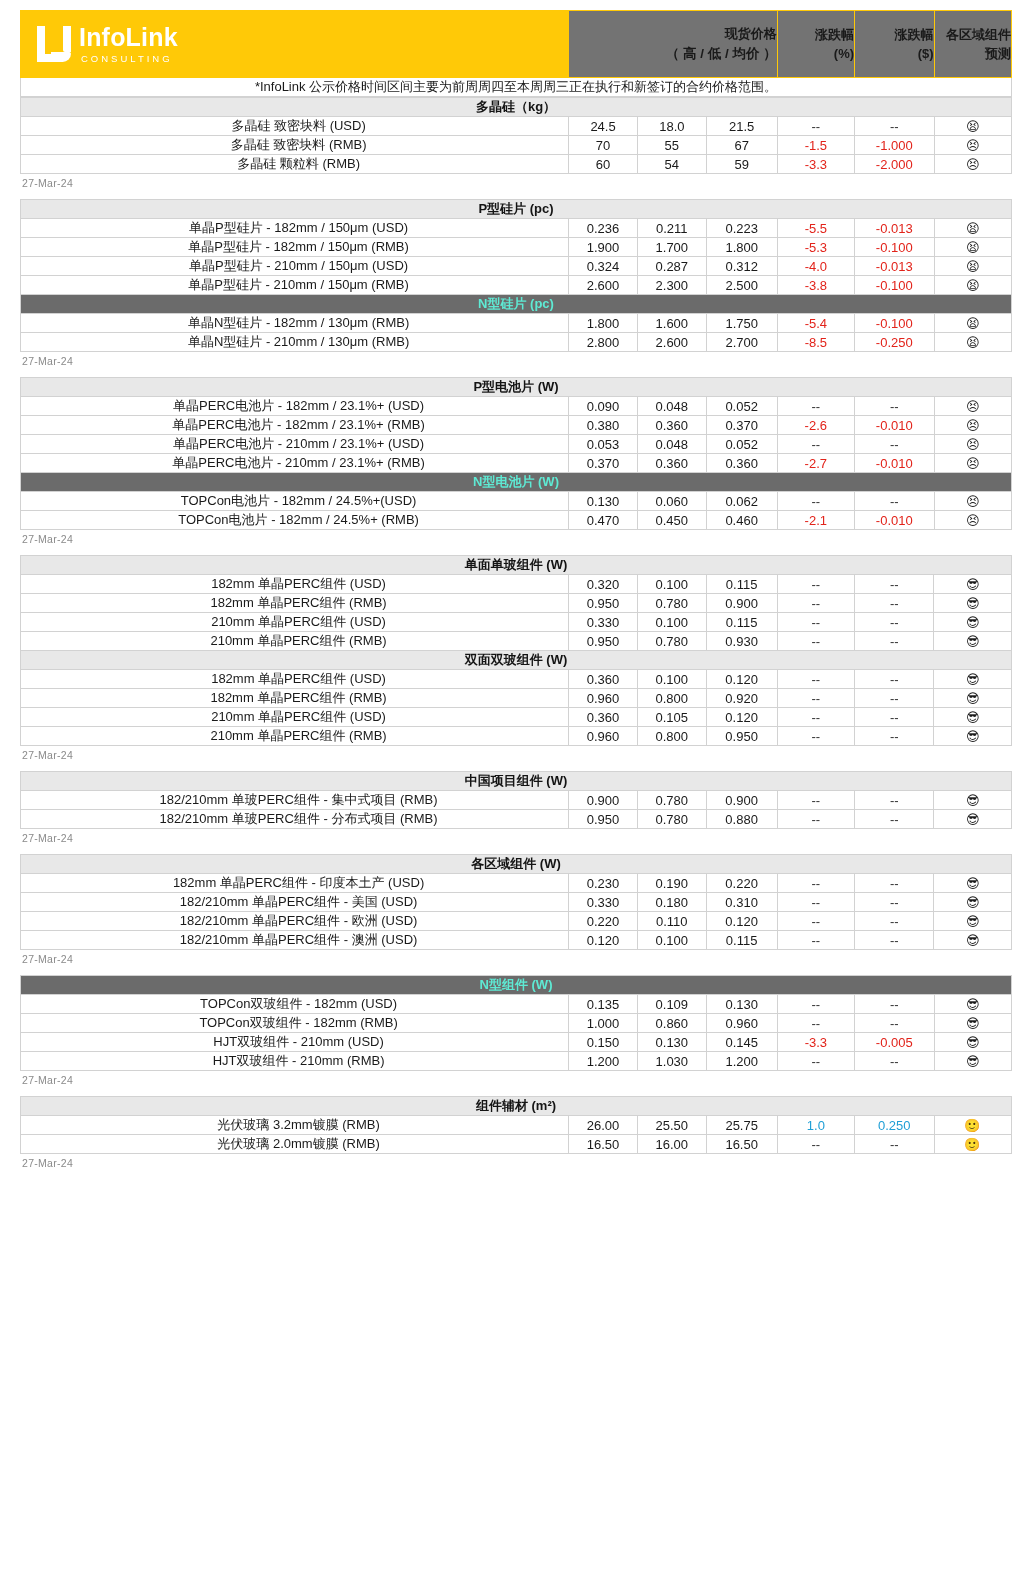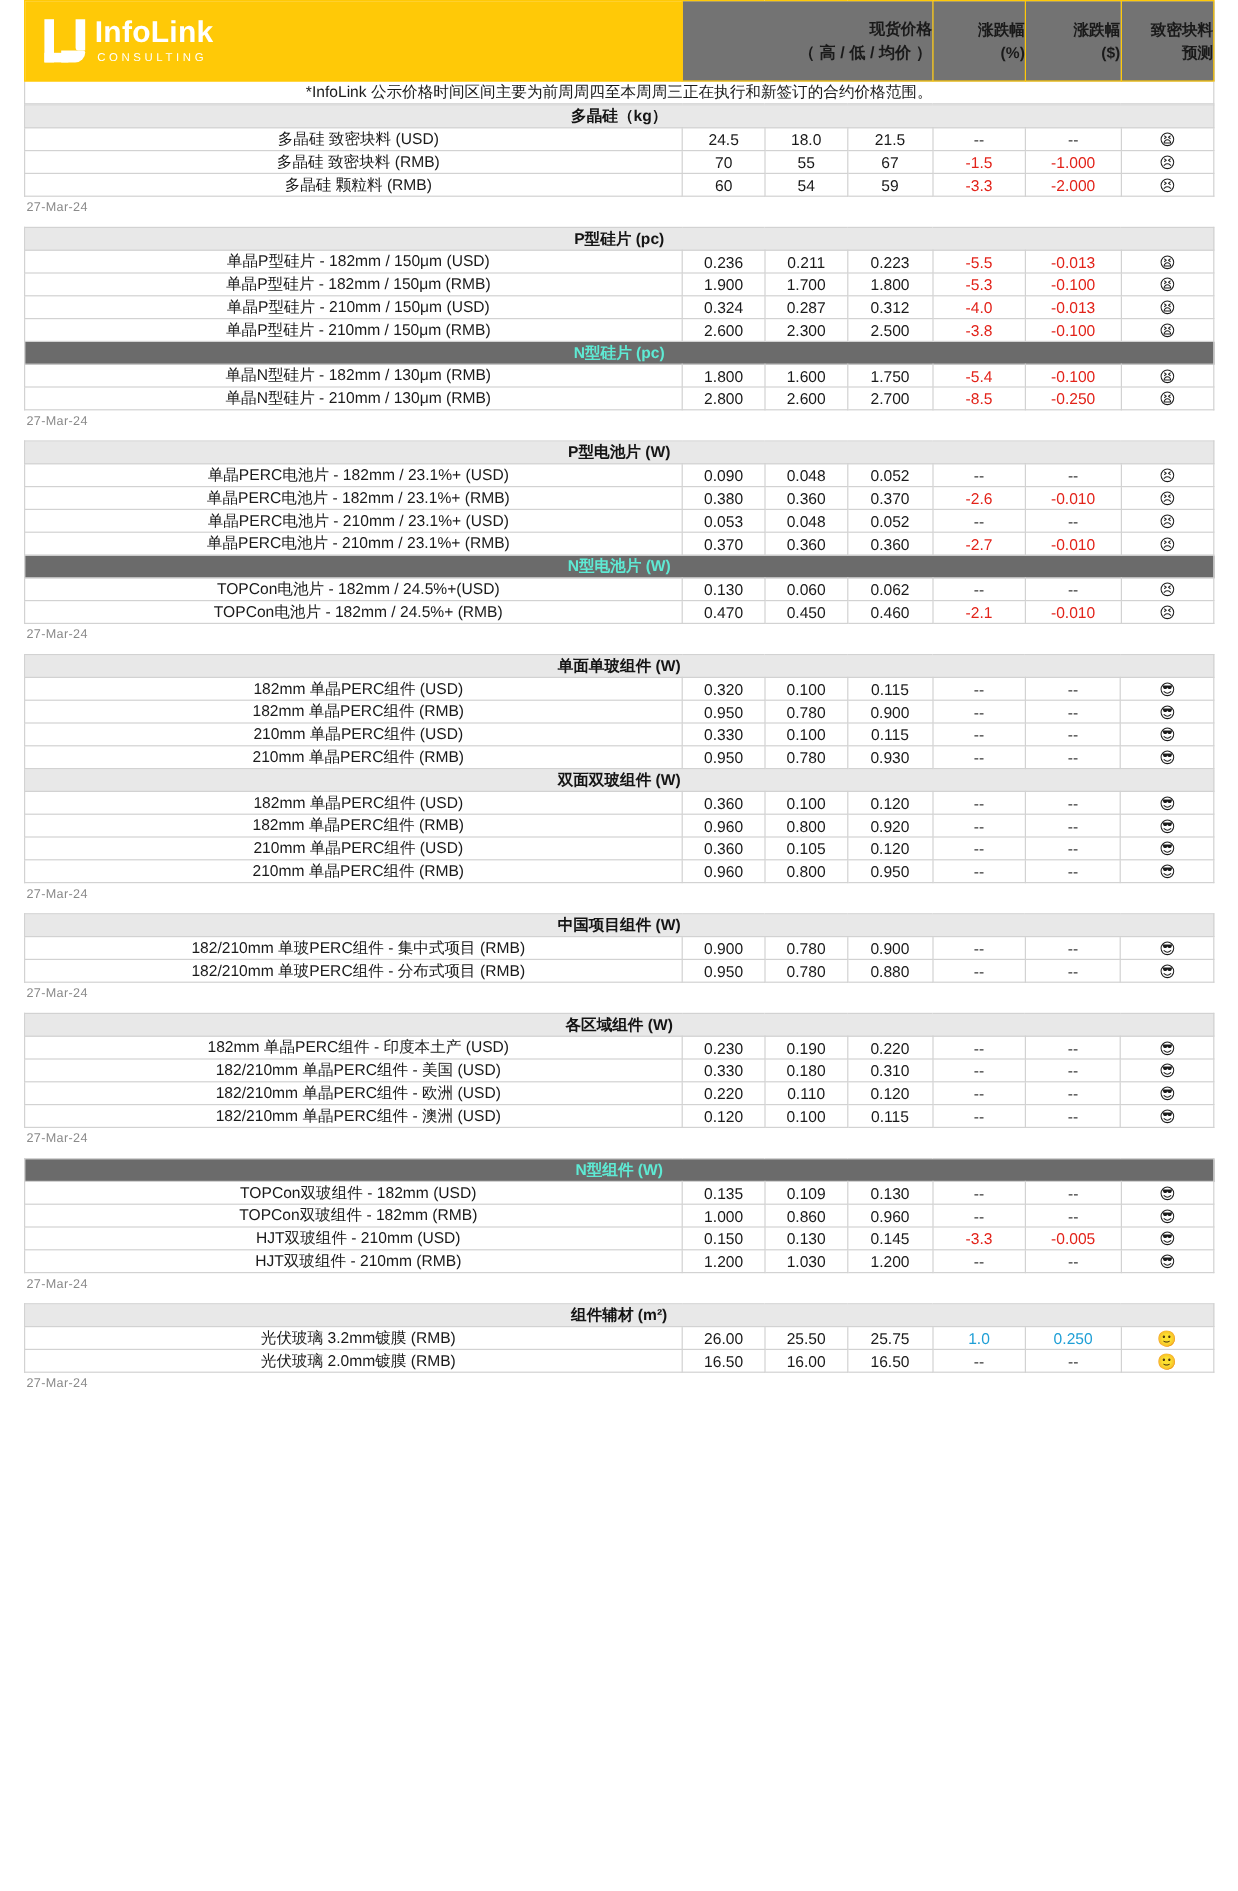--- a/index.html
+++ b/index.html
@@ -8,21 +8,21 @@
     background: #ffffff;
   }
   body {
     font-family: "Liberation Sans", "DejaVu Sans", sans-serif;
     width: 1032px;
     color: #1a1a1a;
     -webkit-font-smoothing: antialiased;
   }
   .page {
     width: 1032px;
-    padding: 0 20px 8px 20px;
+    padding: 10px 20px 8px 20px;
     box-sizing: border-box;
   }
   table.pricing {
     width: 992px;
     border-collapse: collapse;
     table-layout: fixed;
   }
   table.pricing td, table.pricing th {
     border: 1px solid #d2d2d2;
     padding: 0;
@@ -219,21 +219,21 @@
         </td>
         <td class="hdr-cell">
           <div>涨跌幅</div>
           <div>(%)</div>
         </td>
         <td class="hdr-cell">
           <div>涨跌幅</div>
           <div>($)</div>
         </td>
         <td class="hdr-cell">
-          <div>致密块料</div>
+          <div>各区域组件</div>
           <div>预测</div>
         </td>
       </tr>
       <tr class="note-row">
         <td colspan="7">*InfoLink 公示价格时间区间主要为前周周四至本周周三正在执行和新签订的合约价格范围。</td>
       </tr>
     </thead>
   </table>
 
   <div id="blocks-container">

